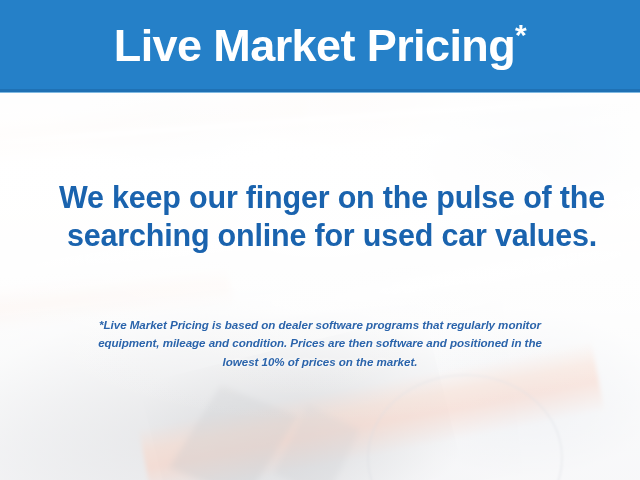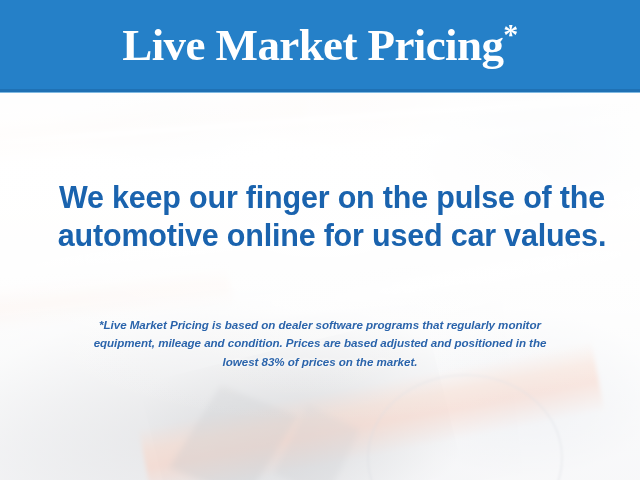--- a/index.html
+++ b/index.html
@@ -223,21 +223,20 @@
   #title-bar {
     position: absolute;
     left: 0; top: 0;
     width: 640px;
     height: 89px;
     background: #2580c8;
     display: flex;
     align-items: center;
     justify-content: center;
     z-index: 5;
-    font-family: Liberation Serif, serif;
   }
   #title-bar-underline {
     position: absolute;
     left: 0; top: 89px;
     width: 640px;
     height: 3px;
     background: #1f71b4;
     z-index: 5;
   }
   #title-bar-hairline {
@@ -335,23 +334,23 @@
   <div id="title-bar">
     <div id="banner-title"><span>Live Market Pricing</span><span id="banner-title-asterisk">*</span></div>
   </div>
   <div id="title-bar-underline"></div>
   <div id="title-bar-hairline"></div>
 
   <div id="content">
 
     <div id="headline">
       <span class="hl-line">We keep our finger on the pulse of the</span>
-      <span class="hl-line">automotive online for used car values.</span>
+      <span class="hl-line">searching online for used car values.</span>
     </div>
 
     <div id="disclaimer">
       <span class="dc-line">*Live Market Pricing is based on dealer software programs that regularly monitor</span>
-      <span class="dc-line">equipment, mileage and condition. Prices are based adjusted and positioned in the</span>
-      <span class="dc-line">lowest 83% of prices on the market.</span>
+      <span class="dc-line">equipment, mileage and condition. Prices are then software and positioned in the</span>
+      <span class="dc-line">lowest 10% of prices on the market.</span>
     </div>
 
   </div>
 </div>
 
 </body></html>

